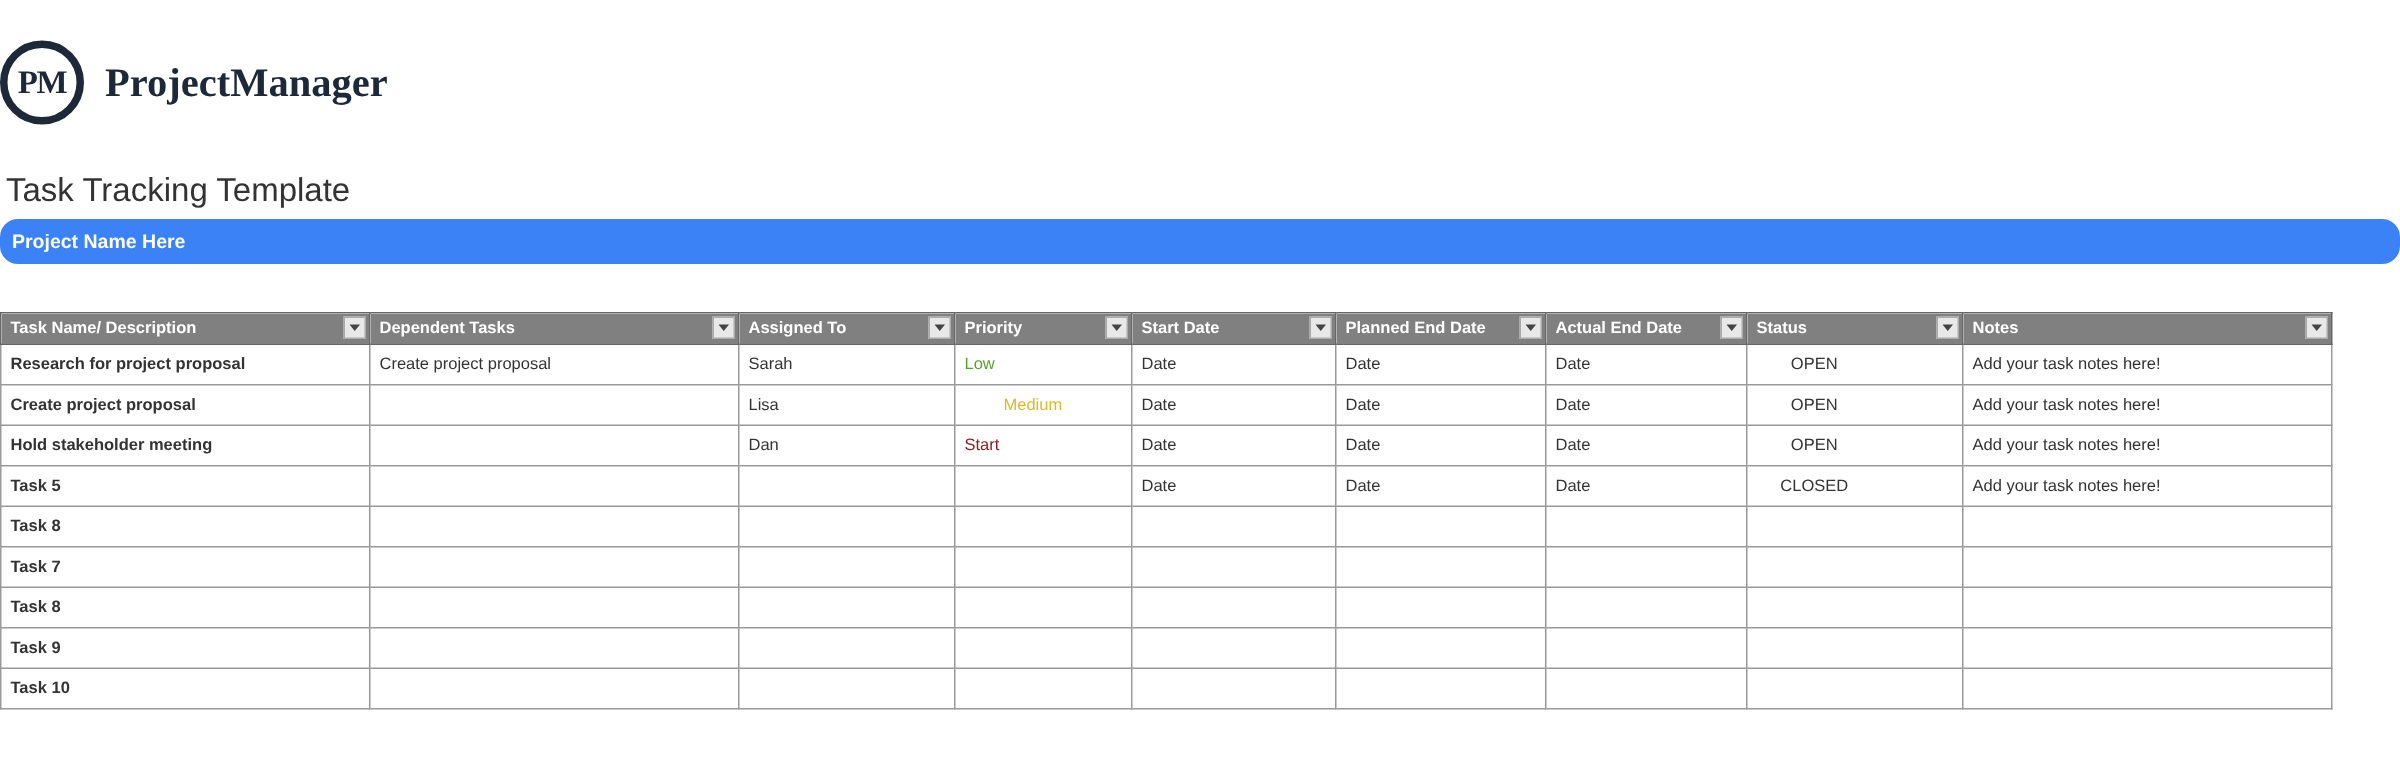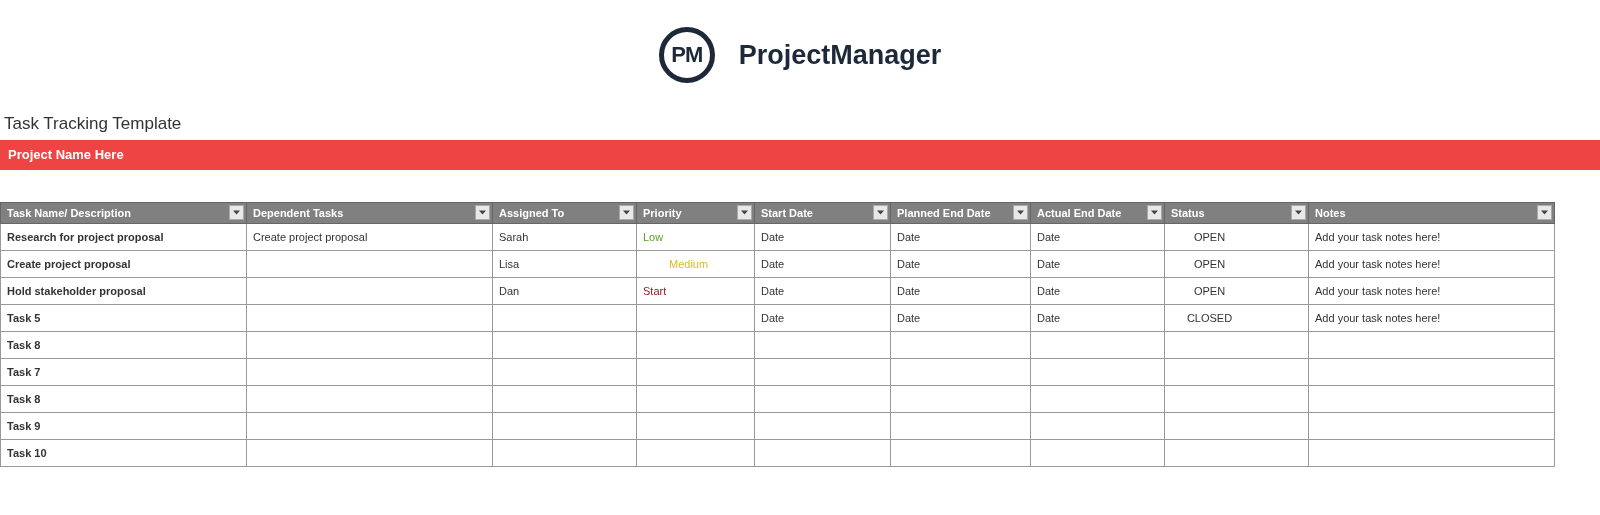--- a/index.html
+++ b/index.html
@@ -7,53 +7,54 @@
     font-family: Arial, Helvetica, sans-serif;
     background: #ffffff;
     width: 1600px;
     height: 515px;
     overflow: hidden;
   }
   .logo-area {
     height: 110px;
     display: flex;
     align-items: center;
-    justify-content: center;
-    gap: 24px;
+    gap: 14px;
+    font-family: Liberation Serif, serif;
   }
   .logo-badge {
     width: 56px;
     height: 56px;
     border: 5px solid #1d2838;
     border-radius: 50%;
     display: flex;
     align-items: center;
     justify-content: center;
     font-weight: 800;
     font-size: 22px;
     color: #1d2838;
     letter-spacing: -1px;
   }
   .brand-name {
     font-size: 27px;
     font-weight: 700;
     color: #1d2838;
   }
   .template-title {
-    font-size: 17px;
+    font-size: 22px;
     padding: 4px 0 6px 4px;
     color: #333;
   }
   .project-name-bar {
-    background: #ef4444;
+    background: #3b82f6;
     color: #ffffff;
     font-weight: 700;
     font-size: 13px;
     padding: 7px 8px;
     height: 30px;
+    border-radius: 12px;
   }
   .spacer-band {
     height: 32px;
     background: #ffffff;
   }
   table {
     width: 1554px;
     border-collapse: collapse;
     table-layout: fixed;
   }
@@ -211,21 +212,21 @@
         <td></td>
         <td>Lisa</td>
         <td class="priority pri-medium">Medium</td>
         <td>Date</td>
         <td>Date</td>
         <td>Date</td>
         <td class="status">OPEN</td>
         <td>Add your task notes here!</td>
       </tr>
       <tr>
-        <td class="task-name">Hold stakeholder proposal</td>
+        <td class="task-name">Hold stakeholder meeting</td>
         <td></td>
         <td>Dan</td>
         <td class="priority pri-high">Start</td>
         <td>Date</td>
         <td>Date</td>
         <td>Date</td>
         <td class="status">OPEN</td>
         <td>Add your task notes here!</td>
       </tr>
       <tr>

